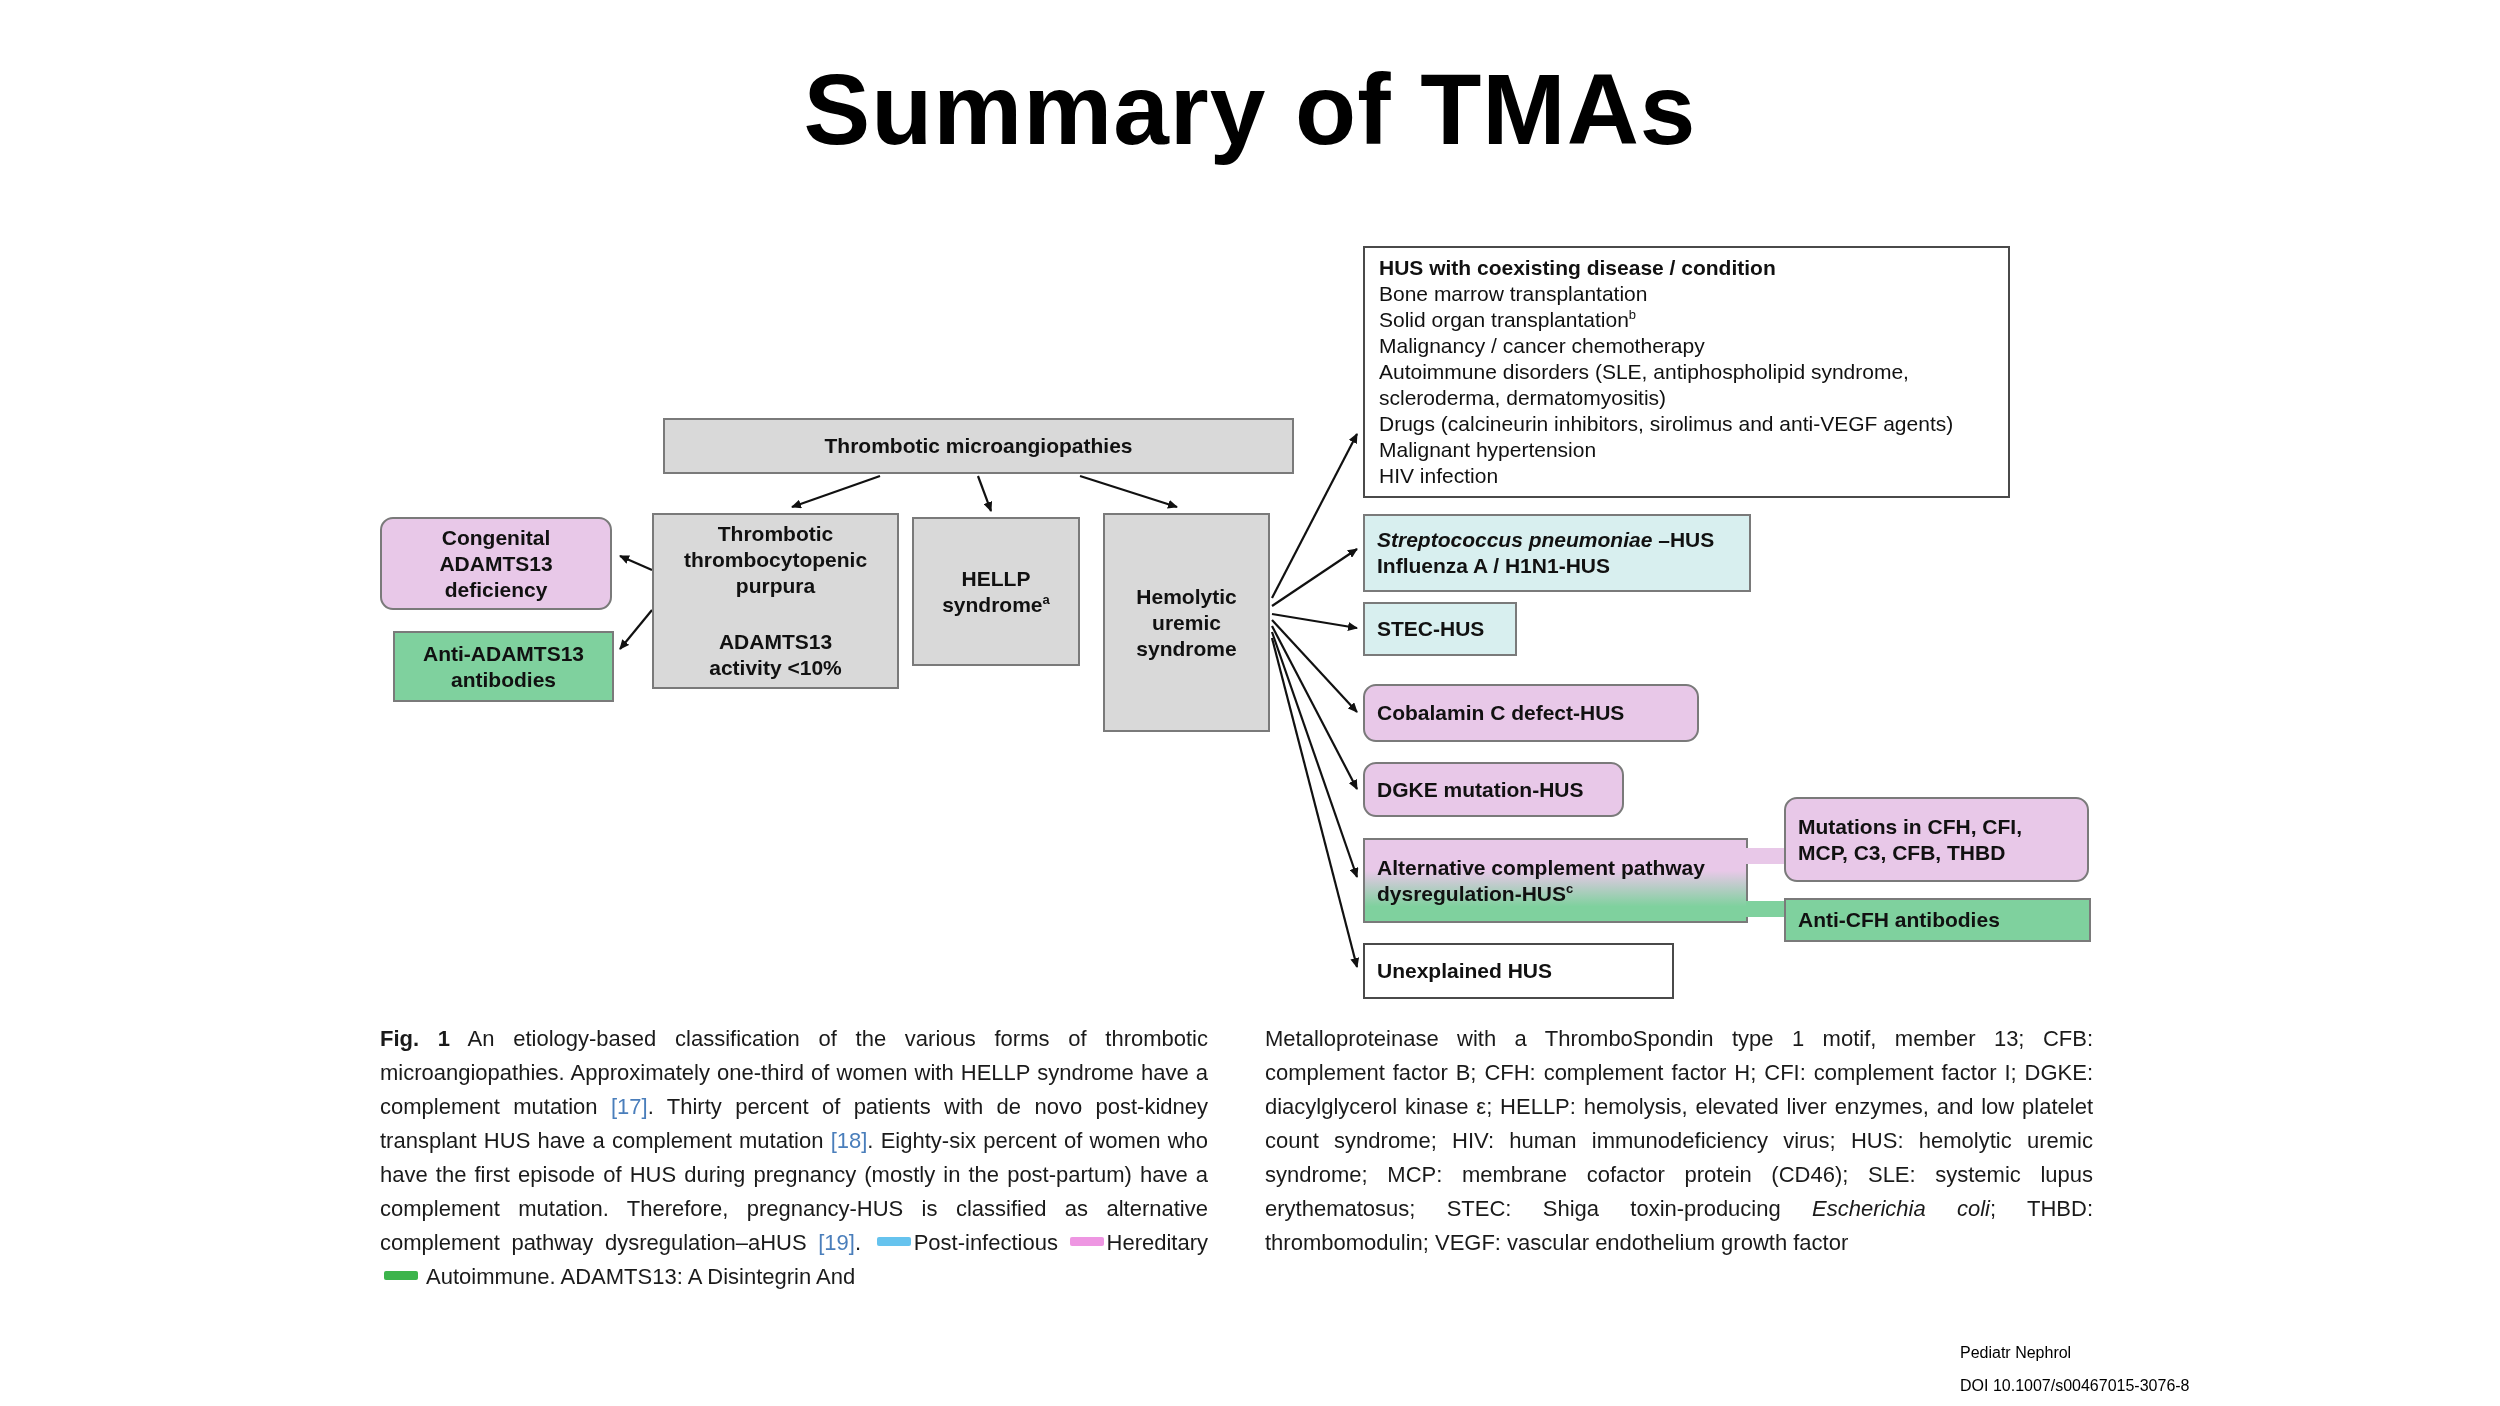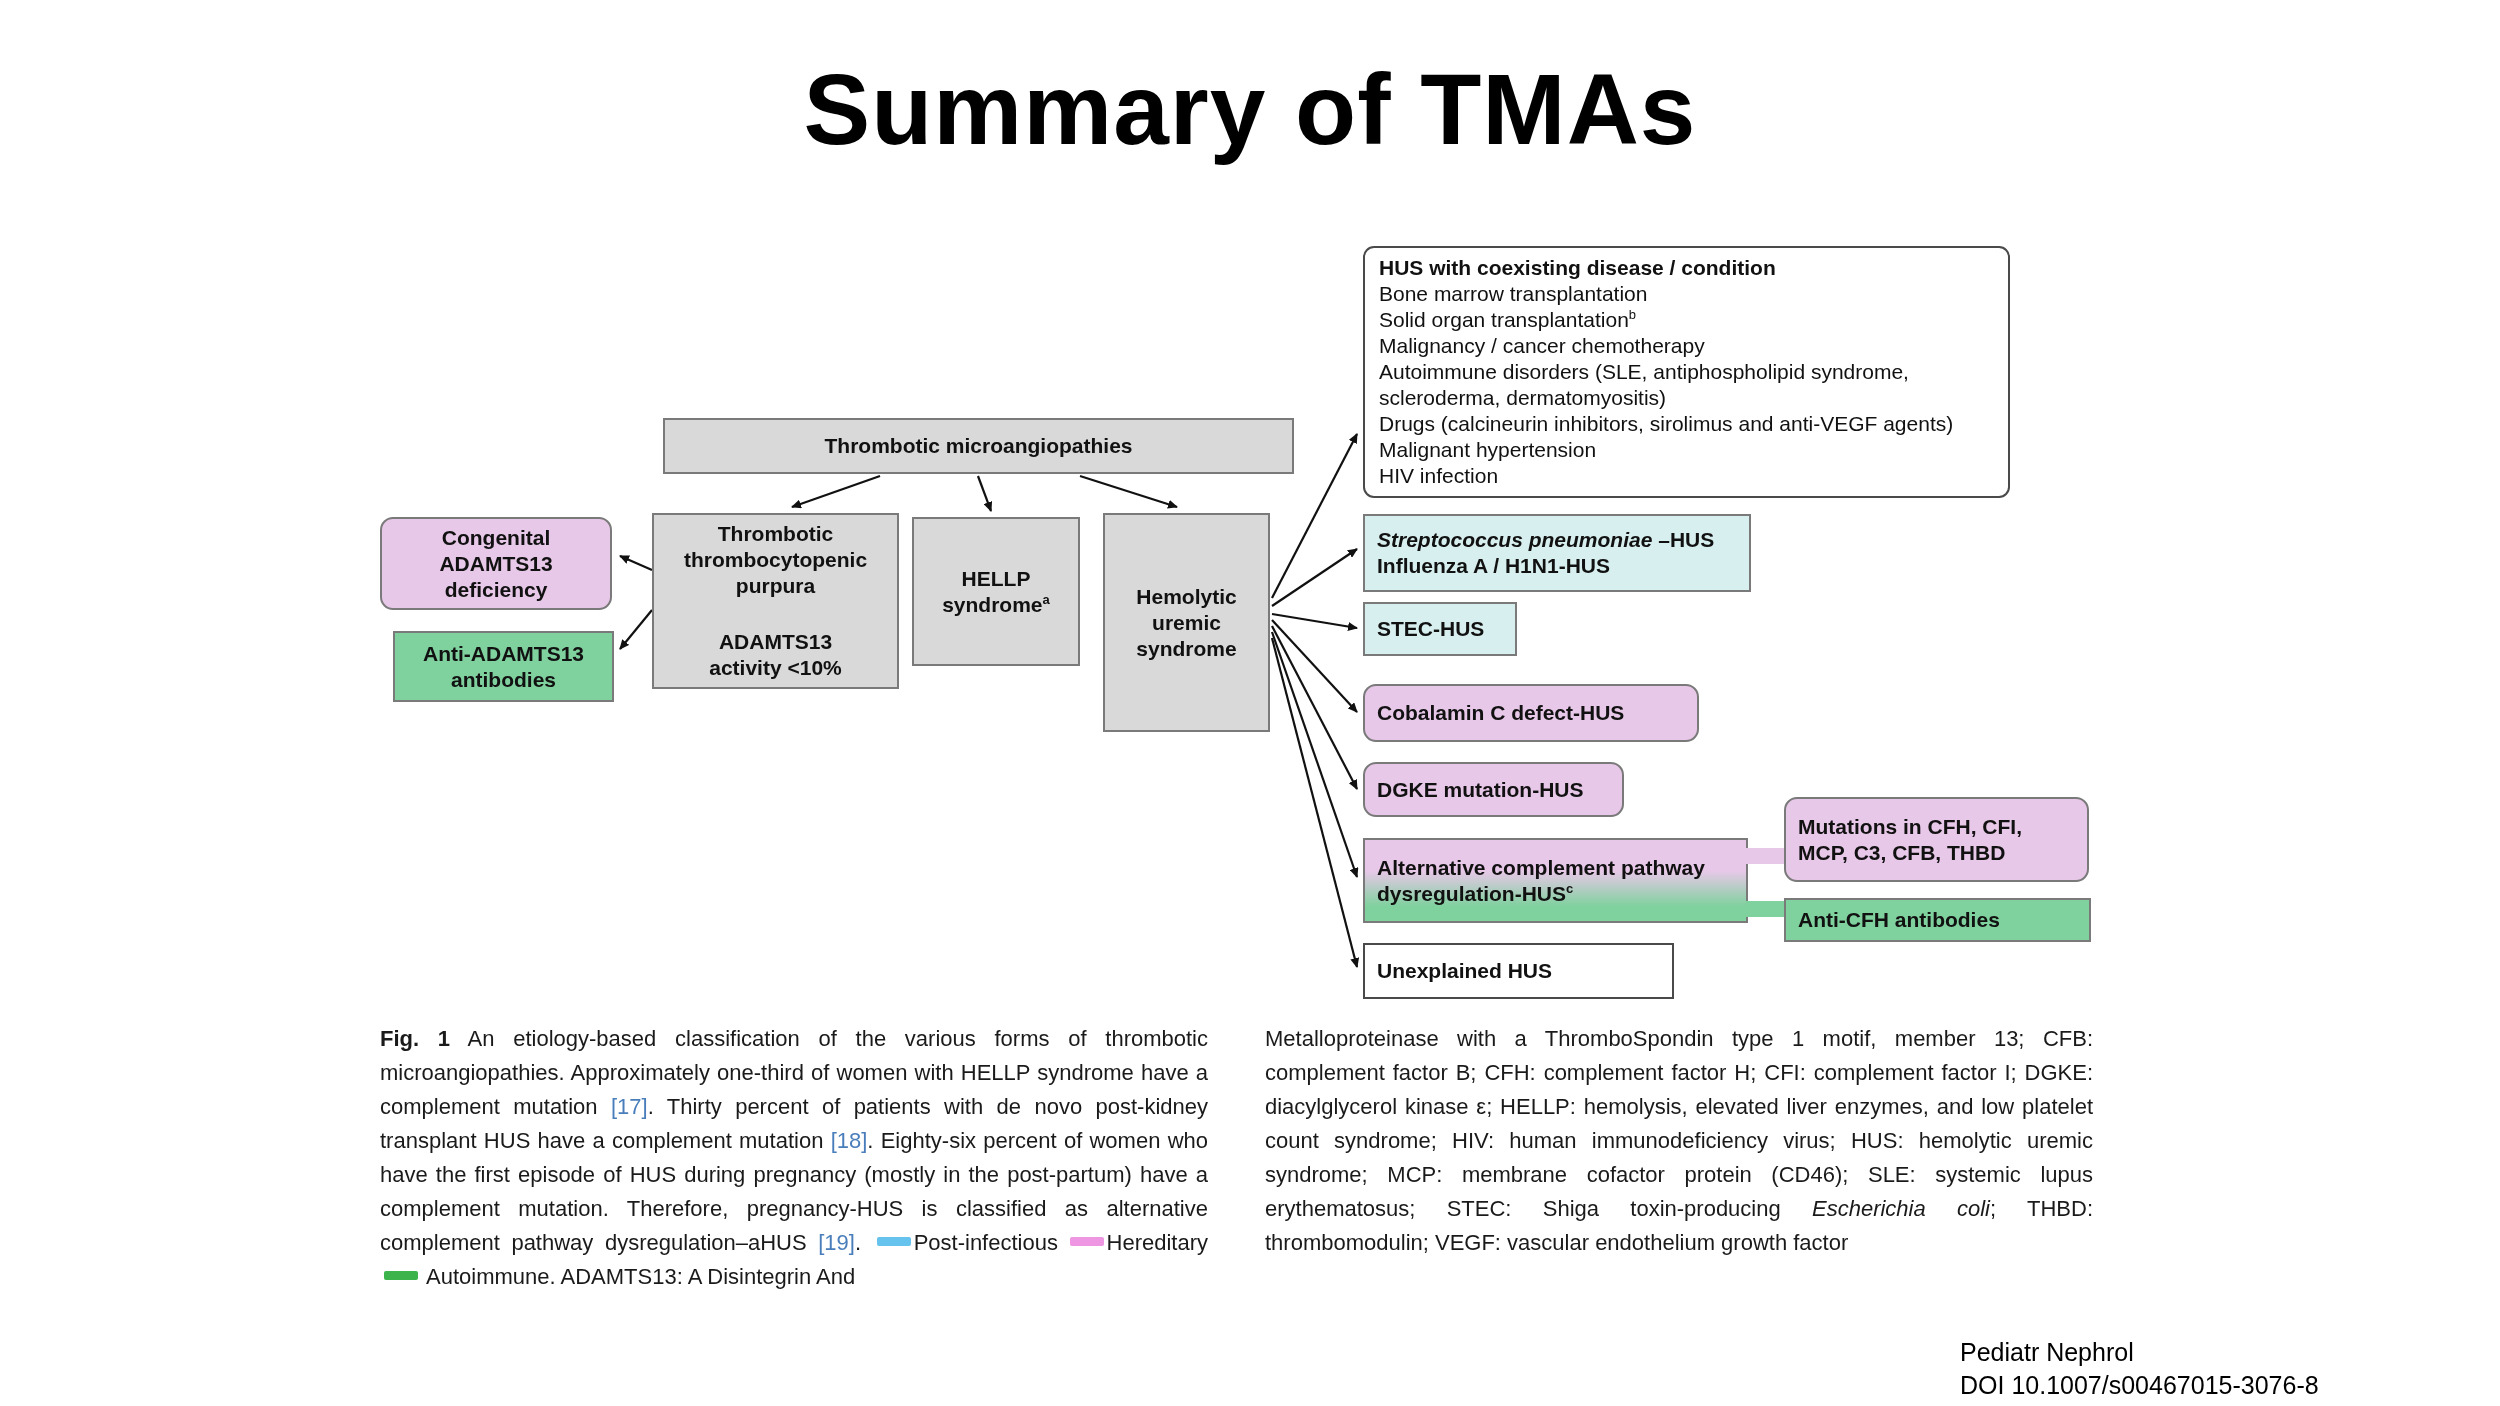--- a/index.html
+++ b/index.html
@@ -29,21 +29,21 @@
 
   #root        { left:663px;  top:418px; width:631px; height:56px; }
   #congenital  { left:380px;  top:517px; width:232px; height:93px; }
   #ttp         { left:652px;  top:513px; width:247px; height:176px; }
   #ttp .gap    { height:30px; }
   #hellp       { left:912px;  top:517px; width:168px; height:149px; }
   #hus         { left:1103px; top:513px; width:167px; height:219px; }
   #anti-adamts13 { left:393px; top:631px; width:221px; height:71px; }
 
   #coexisting  { left:1363px; top:246px; width:647px; height:252px;
-                 font-weight:normal; justify-content:flex-start; padding:7px 14px;border-radius:11px; }
+                 font-weight:normal; justify-content:flex-start; padding:7px 14px; }
   #coexisting .cohead { font-weight:bold; }
 
   #strep       { left:1363px; top:514px; width:388px; height:78px; }
   #stec        { left:1363px; top:602px; width:154px; height:54px; }
   #cobalamin   { left:1363px; top:684px; width:336px; height:58px; }
   #dgke        { left:1363px; top:762px; width:261px; height:55px; }
   #altcomp     { left:1363px; top:838px; width:385px; height:85px;
                  background:linear-gradient(to bottom, var(--pink) 0%, var(--pink) 38%, var(--green) 82%); }
   #unexplained { left:1363px; top:943px; width:311px; height:56px; }
   #mutations   { left:1784px; top:797px; width:305px; height:85px; }
@@ -61,21 +61,21 @@
   #cap-left  { left:380px; }
   #cap-right { left:1265px; }
   .ref { color:var(--ref-blue); }
   .ital { font-style:italic; }
   .swatch { display:inline-block; width:34px; height:9px; border-radius:2px;
             vertical-align:middle; margin:0 3px 5px 4px; }
   .sw-blue  { background:var(--legend-blue); }
   .sw-pink  { background:var(--legend-pink); margin-left:0; }
   .sw-green { background:var(--legend-green); margin-right:8px; }
 
-  .footer { position:absolute; left:1960px; top:1336px; font-size:25px; line-height:33px; color:#000;
+  .footer { position:absolute; left:1960px; top:1336px; font-size:16px; line-height:33px; color:#000;
             font-family:"Liberation Sans", sans-serif; }
 </style>
 </head>
 <body>
 
 <div class="slide">
 
   <h1 class="title">Summary of TMAs</h1>
 
   <svg class="arrows" viewBox="0 0 2500 1406" xmlns="http://www.w3.org/2000/svg">

